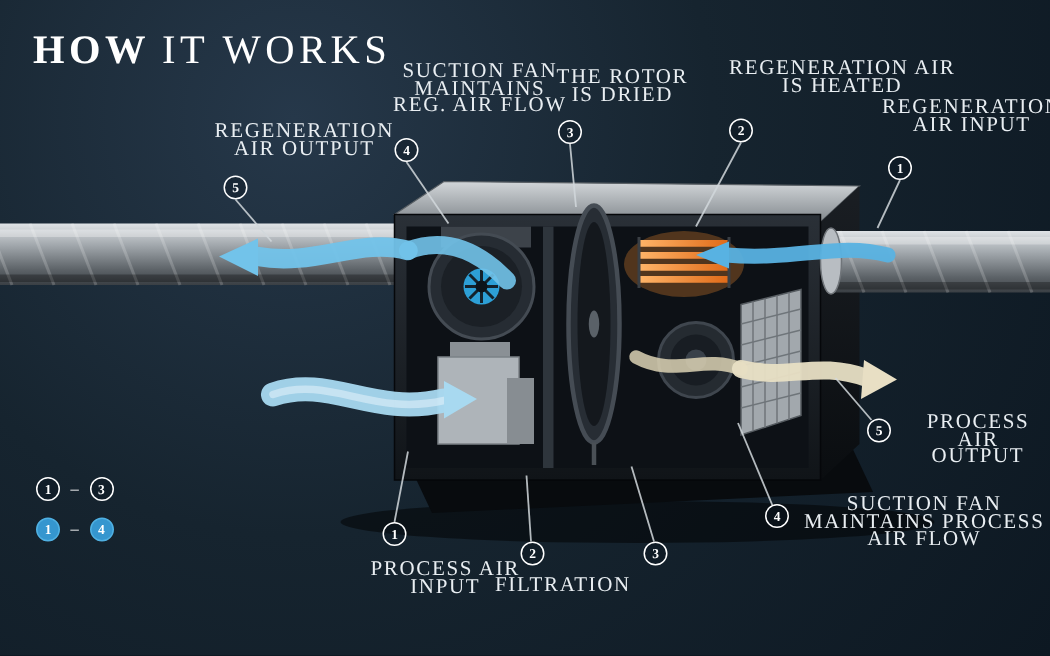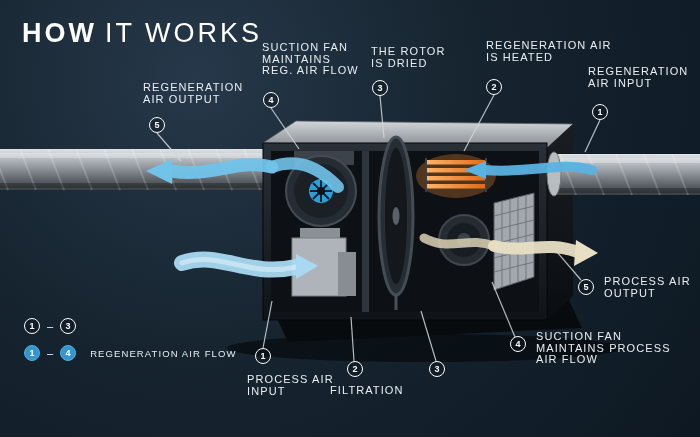--- a/index.html
+++ b/index.html
@@ -1,28 +1,29 @@
 <!DOCTYPE html>
 <html><head>
 <meta charset="utf-8">
 <style>
   html,body{margin:0;padding:0;background:#0c1620;}
   #page{
     position:relative;width:700px;height:437px;overflow:hidden;
     background:radial-gradient(circle at 28% 18%, #26384a 0%, #16242f 45%, #0d1822 100%);
-    font-family:Liberation Sans, sans-serif;
+    font-family:Liberation Serif, serif;
+    text-align:center;
     -webkit-font-smoothing:antialiased;
   }
   #scene{position:absolute;left:0;top:0;z-index:1;}
   .txt{position:absolute;z-index:2;}
   #page-title{left:22px;top:18px;color:#ffffff;font-size:27px;letter-spacing:3px;}
   #page-title .t1{font-weight:700;}
   #page-title .t2{font-weight:300;margin-left:8px;}
   .callout-label{
-    position:absolute;z-index:2;color:#e9eef2;font-size:11px;font-weight:500;
+    position:absolute;z-index:2;color:#e9eef2;font-size:14px;font-weight:500;
     letter-spacing:1.1px;line-height:11.5px;white-space:pre-line;
   }
   .callout-num{
     position:absolute;z-index:2;width:16px;height:16px;box-sizing:border-box;
     border:1.5px solid #ffffff;border-radius:50%;background:rgba(10,22,32,.38);
     color:#ffffff;font-size:9px;font-weight:700;
     display:flex;align-items:center;justify-content:center;
   }
   .callout-num.filled{background:#3596cf;border-color:#4fb0e2;}
   
@@ -246,16 +247,15 @@
   <div id="leg-row0" class="legend-row">
     <span class="callout-num">1</span>
     <span class="legend-dash">–</span>
     <span class="callout-num">3</span>
   </div>
 
   <div id="leg-row1" class="legend-row">
     <span class="callout-num filled">1</span>
     <span class="legend-dash">–</span>
     <span class="callout-num filled">4</span>
-    <span class="legend-label">REGENERATION AIR FLOW</span>
   </div>
 
 </div>
 
 </body></html>

